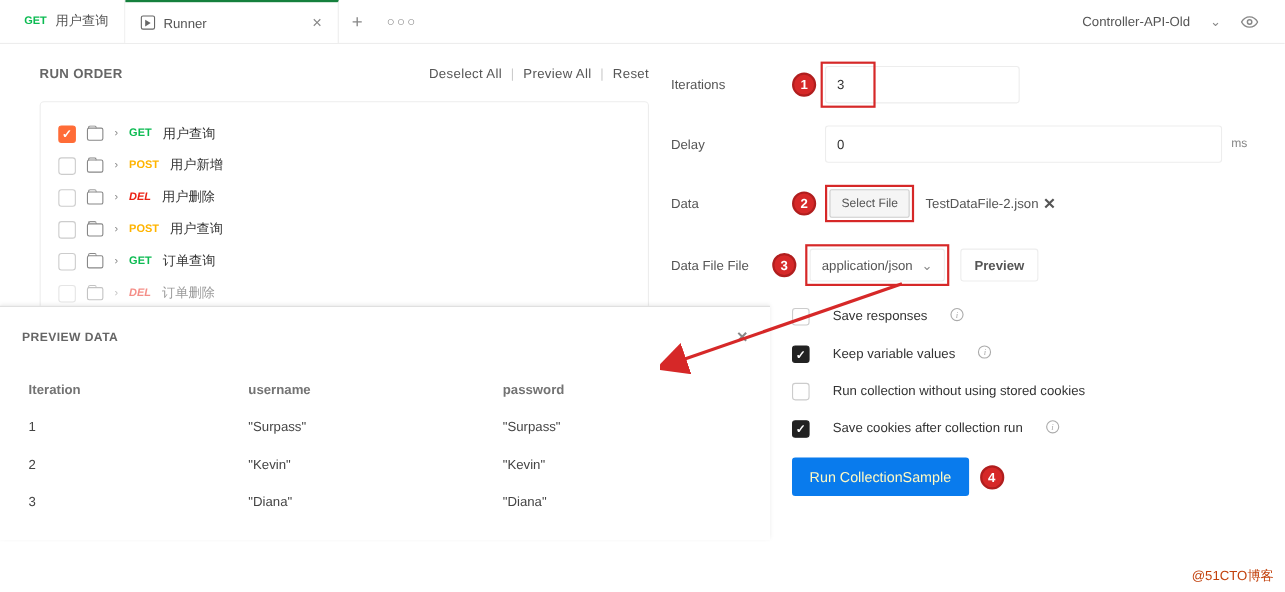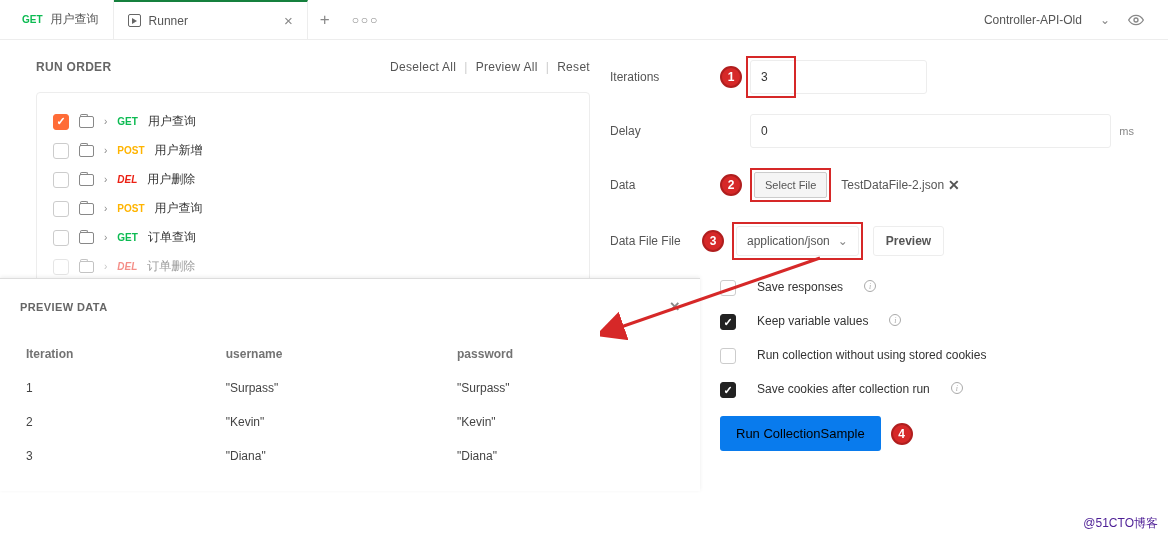--- a/index.html
+++ b/index.html
@@ -51,34 +51,34 @@
     .btn-secondary { border: 1px solid #ccc; background: #f5f5f5; padding: 6px 10px; font-size: 11px; color: #555; border-radius: 2px; cursor: pointer; }
     .btn-preview { border: 1px solid #ededed; background: #fff; padding: 7px 12px; font-size: 12px; color: #555; border-radius: 3px; font-weight: 600; text-align: center; }
     .file-name { font-size: 12px; color: #555; }
     .file-clear { font-size: 14px; color: #555; margin-left: 4px; font-weight: 700; }
     .select-type { display: inline-flex; align-items: center; gap: 8px; border: 1px solid #ededed; padding: 7px 10px; border-radius: 3px; font-size: 12px; color: #555; }
     .chk-row { display: flex; align-items: flex-start; gap: 21px; margin-bottom: 18px; font-size: 12px; color: #333; margin-left: 110px; }
     .chk-row .chk { width: 16px; height: 16px; }
     .chk.filled-black { background: #222; border-color: #222; }
     .chk.filled-black::after { content: "✓"; color: #fff; font-size: 11px; font-weight: 700; }
     .info-icon { width: 12px; height: 12px; border: 1px solid #aaa; border-radius: 50%; display: inline-flex; align-items: center; justify-content: center; font-size: 8px; color: #aaa; font-style: italic; font-family: serif; }
-    .btn-run { background: #097bed; color: #000000; border: none; padding: 10px 16px; border-radius: 3px; font-size: 13px; font-weight: 500; margin-left: 110px; }
+    .btn-run { background: #097bed; color: #fef9c3; border: none; padding: 10px 16px; border-radius: 3px; font-size: 13px; font-weight: 500; margin-left: 110px; }
 
     
     .preview-panel { position: absolute; left: 0; top: 278px; width: 700px; background: #fff; border-top: 1px solid #ddd; box-shadow: 0 -1px 4px rgba(0,0,0,.08); padding: 18px 20px; }
     .preview-header { display: flex; align-items: center; font-size: 11px; font-weight: 600; color: #666; letter-spacing: .4px; }
     .preview-close { margin-left: auto; font-size: 17px; color: #888; }
     .preview-table { width: 100%; margin-top: 20px; border-collapse: collapse; font-size: 12px; }
     .preview-table th { text-align: left; font-weight: 600; padding: 10px 6px; color: #737373; }
     .preview-table td { padding: 10px 6px; color: #444; }
 
     
     .arrow-svg { position: absolute; left: 600px; top: 240px; width: 240px; height: 100px; pointer-events: none; }
 
-    .watermark { position: absolute; right: 10px; bottom: 6px; color: #4c1d95; font-size: 12px; }
+    .watermark { position: absolute; right: 10px; bottom: 6px; color: #c2410c; font-size: 12px; }
 
     .iter-wrap { position: relative; flex: 1; }
     .iter-box { position: absolute; left: -4px; top: -4px; width: 50px; height: 42px; border: 2.5px solid #d62828; pointer-events: none; }
   </style>
 </head>
 <body>
 
 <div class="tabs-bar">
   <div class="tab">
     <span class="method-get">GET</span>

